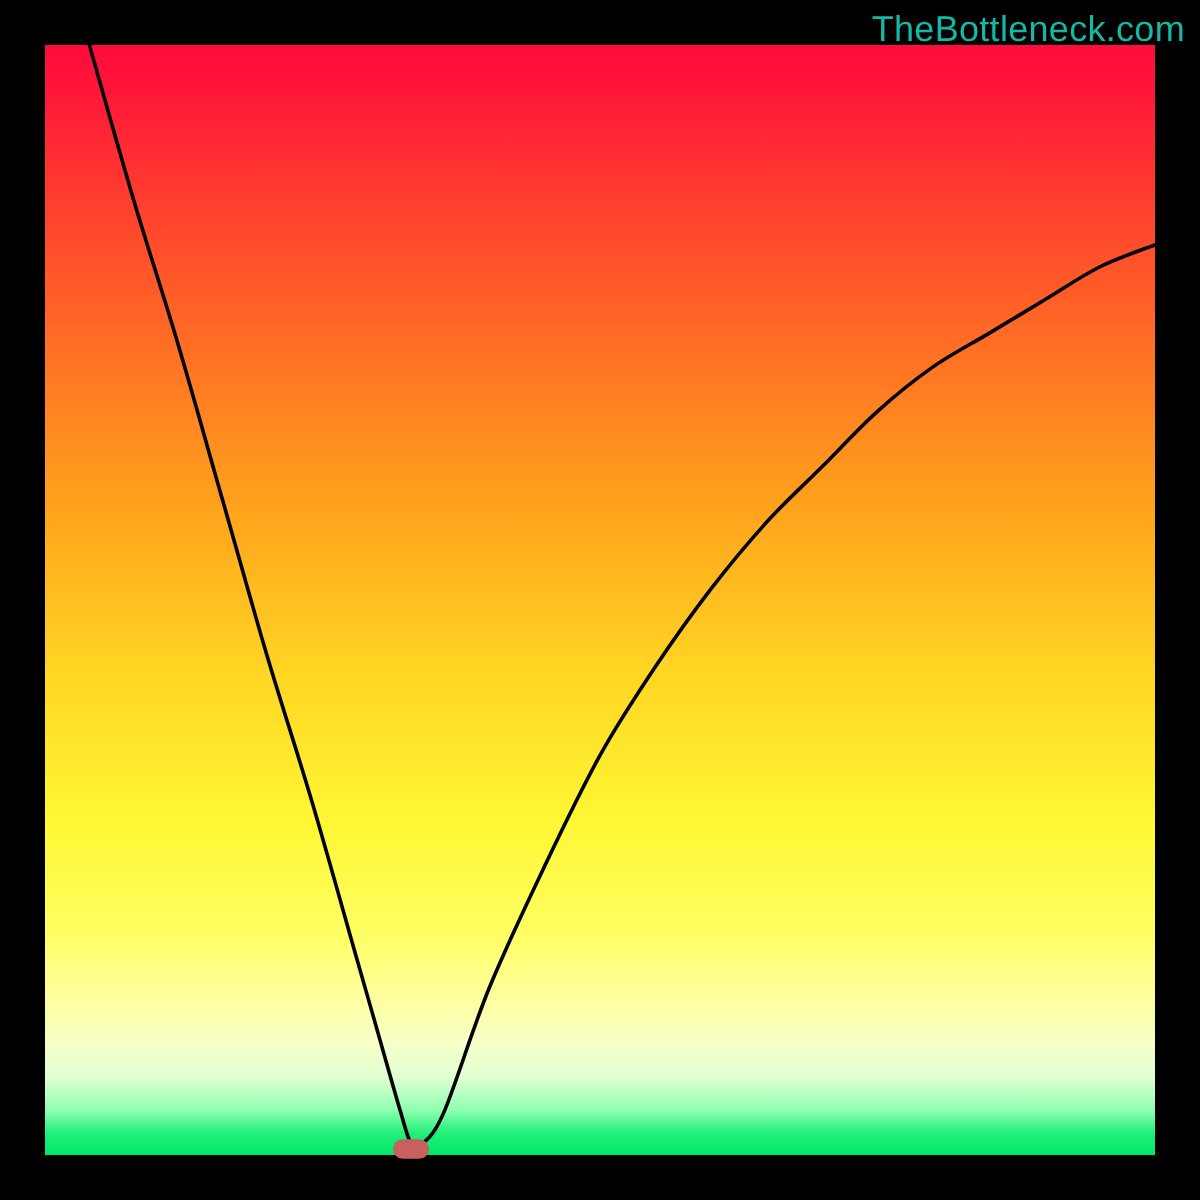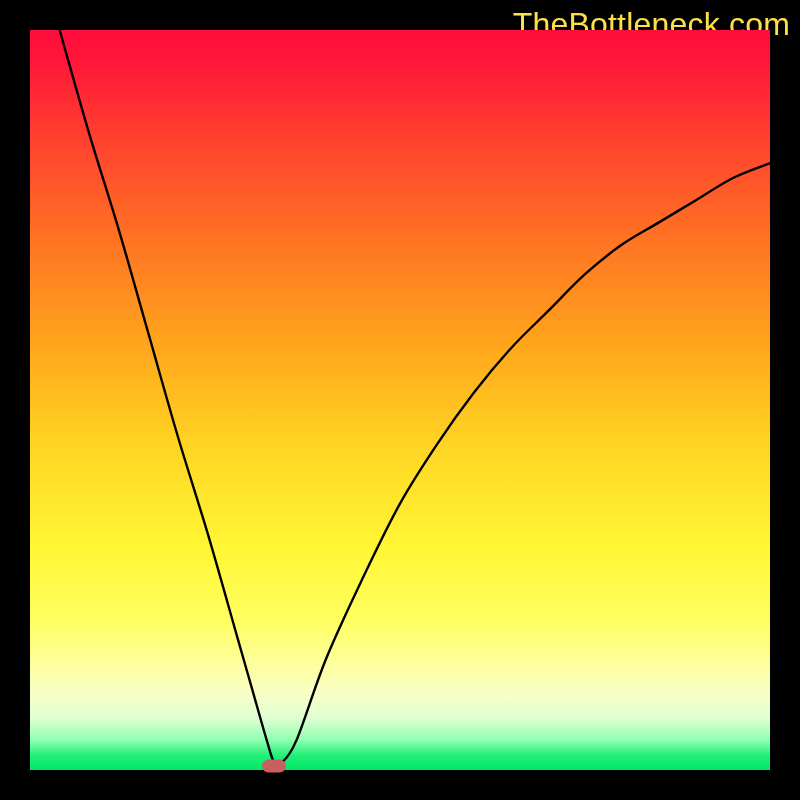--- a/index.html
+++ b/index.html
@@ -36,22 +36,22 @@
       #e0ffd2 93%,
       #8effb0 96%,
       #22f07a 98%,
       #00e765 100%
     );
   }
   .watermark {
     position: absolute;
     top: 6px;
     right: 10px;
-    color: #fde047;
-    font-size: 32px;
+    color: #14b8a6;
+    font-size: 24px;
     font-weight: 500;
     font-family: Arial, Helvetica, sans-serif;
     letter-spacing: 0.2px;
   }
   .curve-svg {
     position: absolute;
     left: 0;
     top: 0;
     width: 740px;
     height: 740px;

